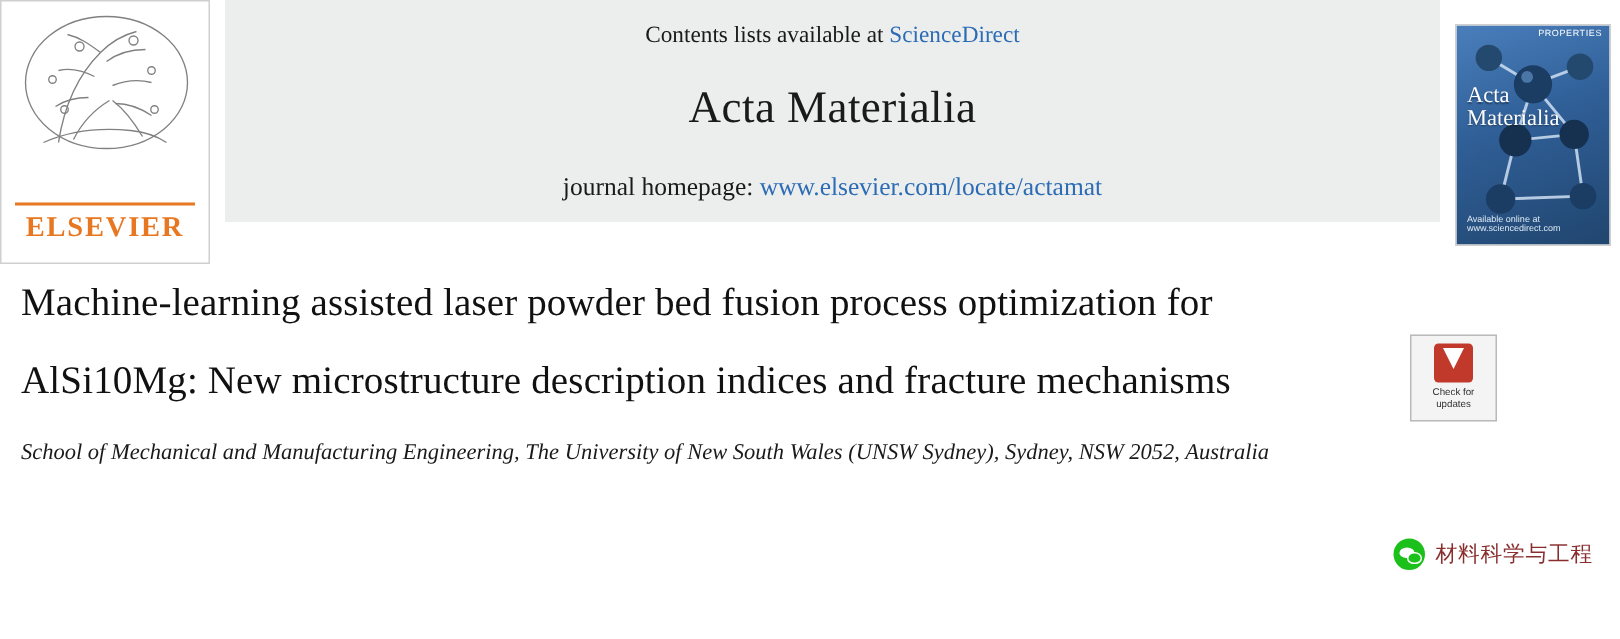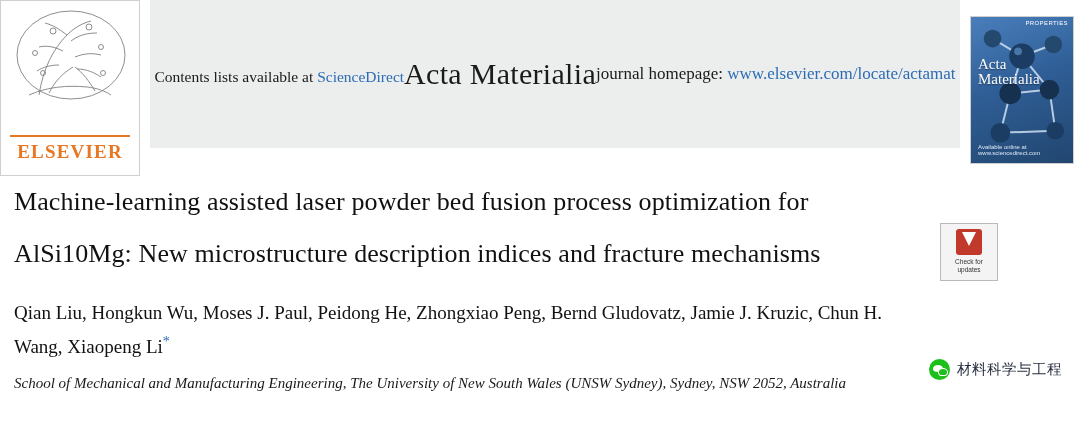--- a/index.html
+++ b/index.html
@@ -61,21 +61,21 @@
     font-weight: 700;
     margin-bottom: 12px;
   }
 
   .journal-banner {
     flex: 1;
     margin-left: 10px;
     margin-right: 10px;
     background: #eceded;
     display: flex;
-    flex-direction: row;
+    flex-direction: column;
     justify-content: center;
     align-items: center;
     height: 148px;
     box-sizing: border-box;
     padding: 4px 0 0 0;
   }
   .contents-line {
     font-size: 15.5px;
     color: #1a1a1a;
     font-family: "Liberation Serif", serif;
@@ -262,21 +262,21 @@
     top: 9px;
     width: 8px;
     height: 6px;
     background: #09bb07;
     border: 1.2px solid #ffffff;
     border-radius: 50% 50% 45% 45%;
   }
   .wechat-text {
     font-family: Liberation Sans, sans-serif;
     font-size: 14.5px;
-    color: #0f172a;
+    color: #7f1d1d;
     letter-spacing: 0.5px;
   }
 </style>
 </head>
 <body>
 
 <div class="masthead">
 
   <div class="elsevier-box">
     <svg class="elsevier-tree" viewBox="0 0 124 96">
@@ -341,23 +341,20 @@
     <div class="cover-journal">
       <div>Acta</div>
       <div>Materialia</div>
     </div>
     <div class="cover-sub">Available online at www.sciencedirect.com</div>
   </div>
 </div>
 
 <div class="article">
   <div class="title">Machine-learning assisted laser powder bed fusion process optimization for AlSi10Mg: New microstructure description indices and fracture mechanisms</div>
-  <div class="authors">
-    <span>Qian Liu, Hongkun Wu, Moses J. Paul, Peidong He, Zhongxiao Peng, Bernd Gludovatz, Jamie J. Kruzic, Chun H. Wang, Xiaopeng Li</span><span class="star">*</span>
-  </div>
   <div class="affiliation">School of Mechanical and Manufacturing Engineering, The University of New South Wales (UNSW Sydney), Sydney, NSW 2052, Australia</div>
 </div>
 
 <div class="crossmark">
   <span class="crossmark-mark"></span>
   <div class="crossmark-text">
     <div>Check for</div>
     <div>updates</div>
   </div>
 </div>

